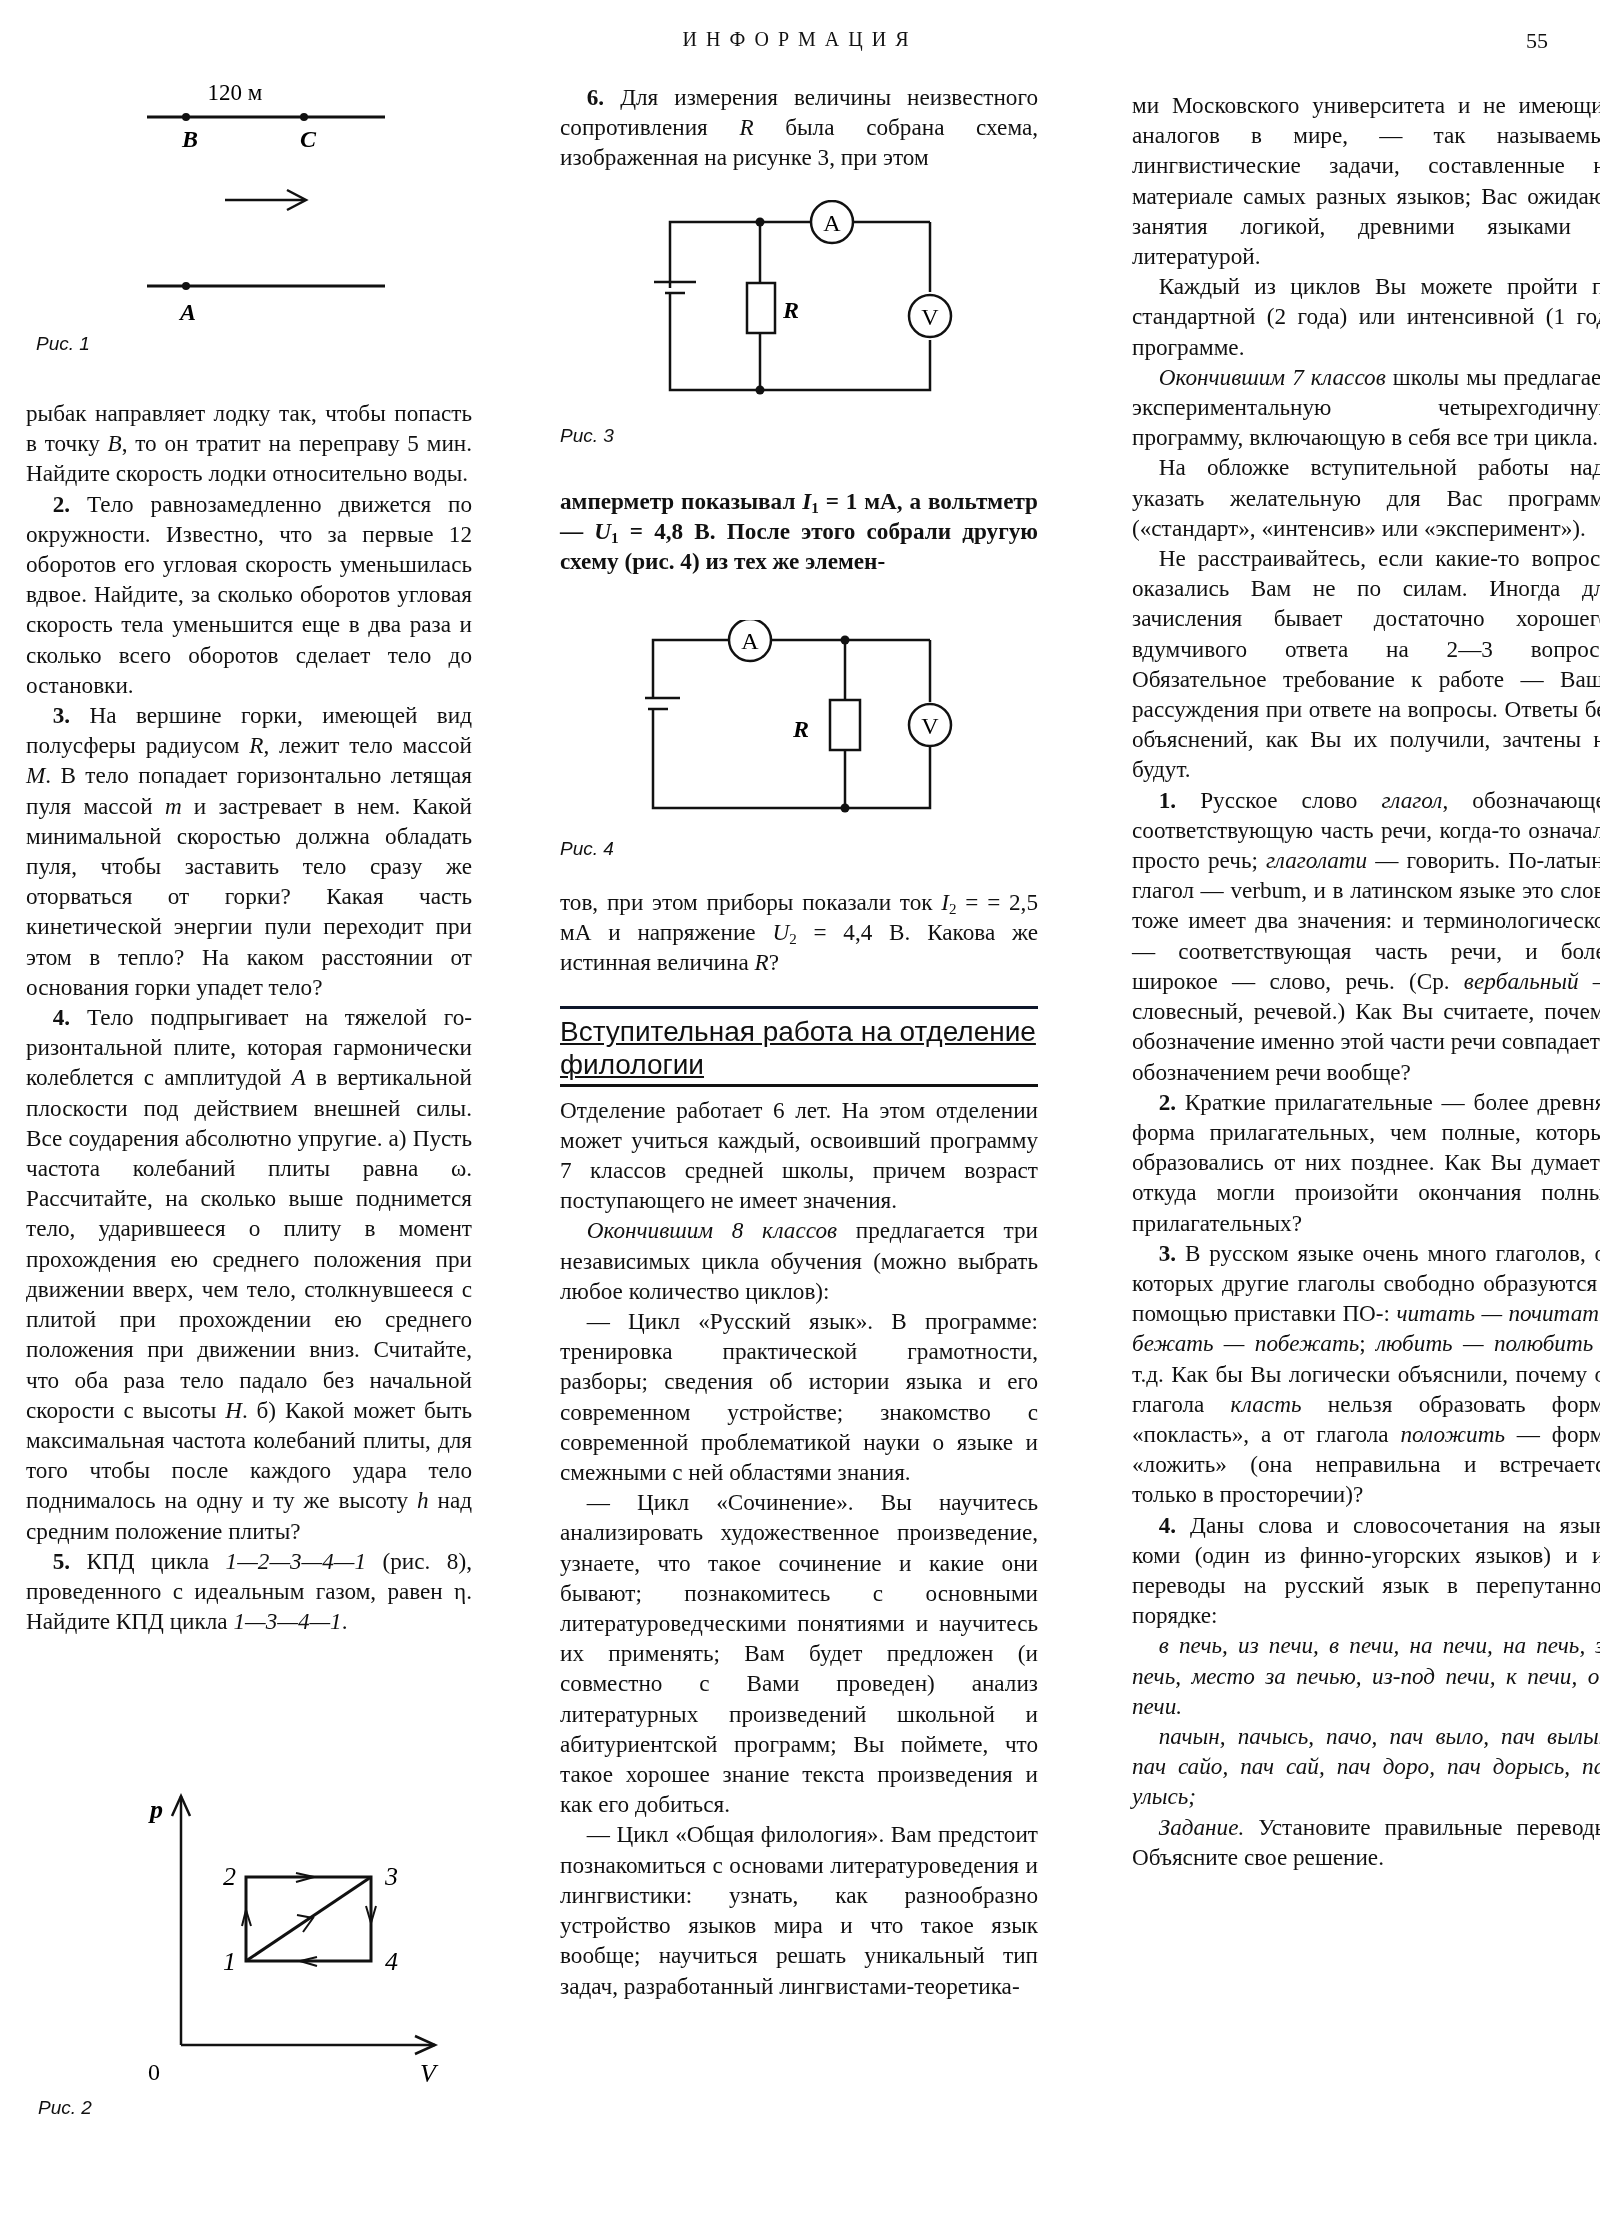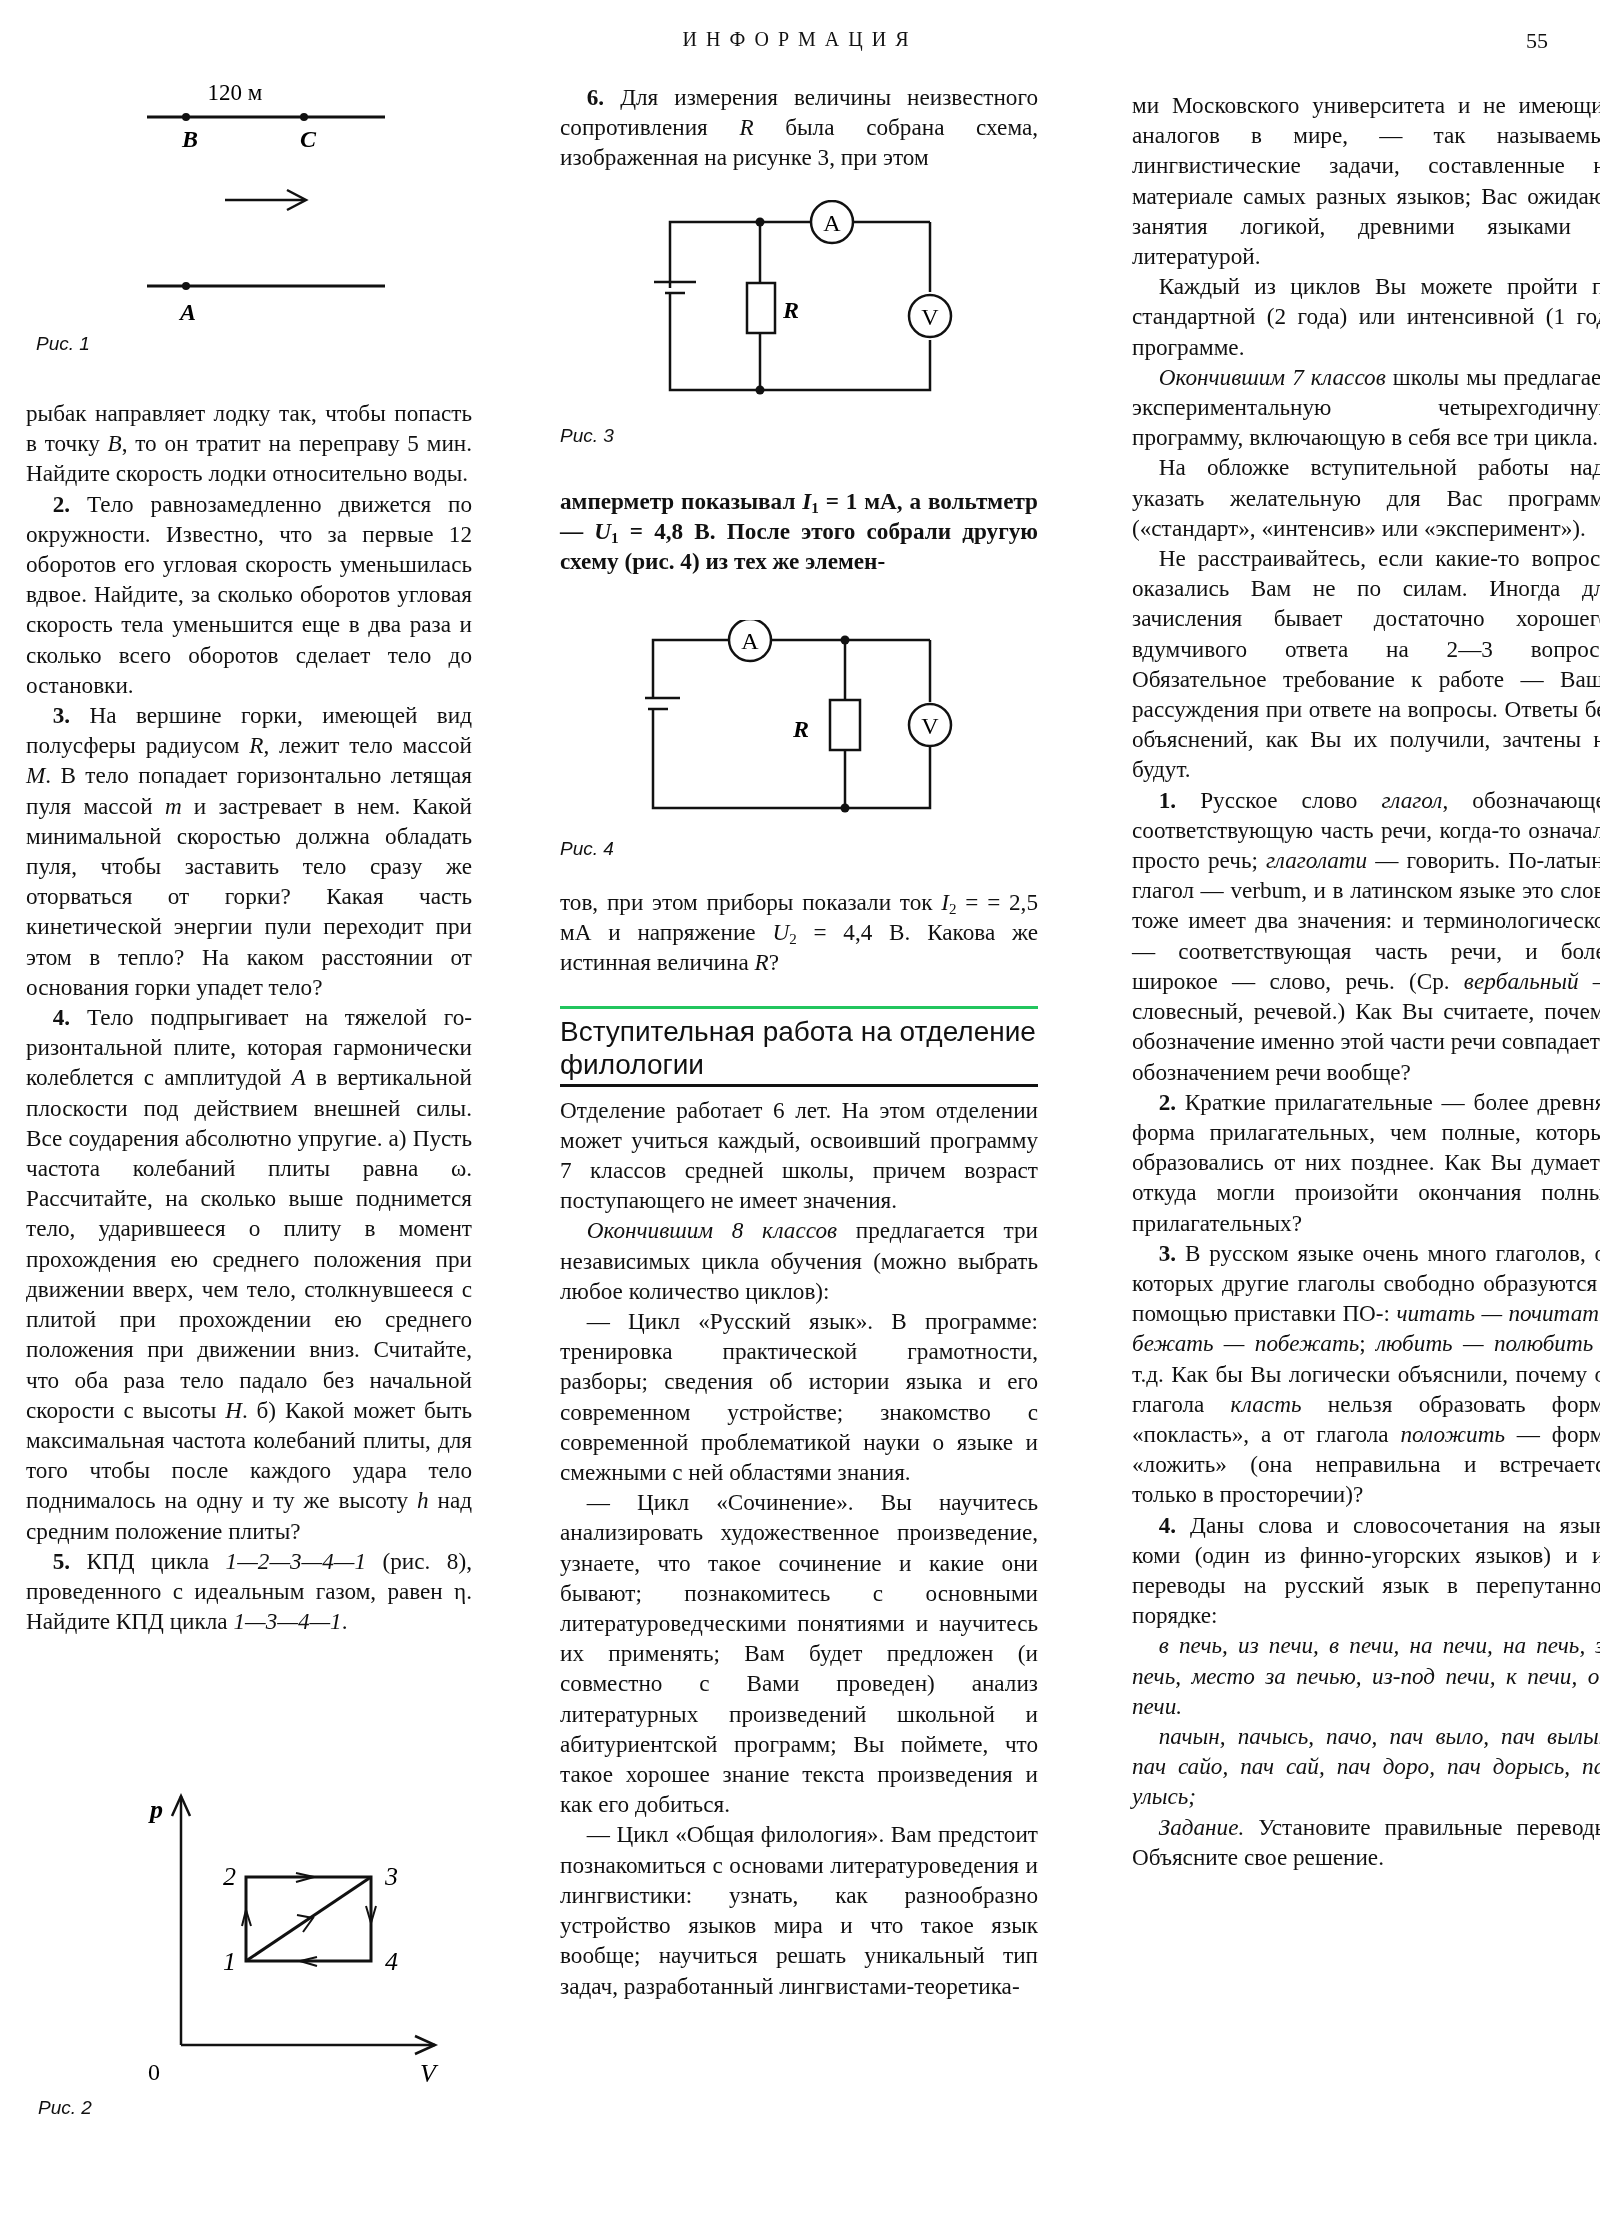--- a/index.html
+++ b/index.html
@@ -27,24 +27,25 @@
     .col2 { left: 560px; width: 478px; }
     .col3 { left: 1132px; width: 484px; margin-top: 8px; }
     .num { font-weight: bold; }
     .it { font-style: italic; }
     .caption {
       font-family: "Liberation Sans", sans-serif; font-style: italic;
       font-size: 19px; color: #111;
     }
     .fig { position: absolute; }
     .section-head {
-      border-top: 3px solid #22c55e; border-bottom: 3px solid #111;
+      border-top: 3px solid #0f172a; border-bottom: 3px solid #111;
       font-family: "Liberation Sans", sans-serif; font-size: 28px;
       line-height: 33px; padding: 6px 0 3px 0; margin: 0 0 8px 0;
       text-align: left;
+      text-decoration: underline;
     }
     sub { font-size: 0.65em; vertical-align: -0.25em; line-height: 0; }
     svg text { font-family: "Liberation Serif", serif; }
   </style>
 </head>
 <body>
 
 <div class="header-title">ИНФОРМАЦИЯ</div>
 <div class="page-number">55</div>
 

